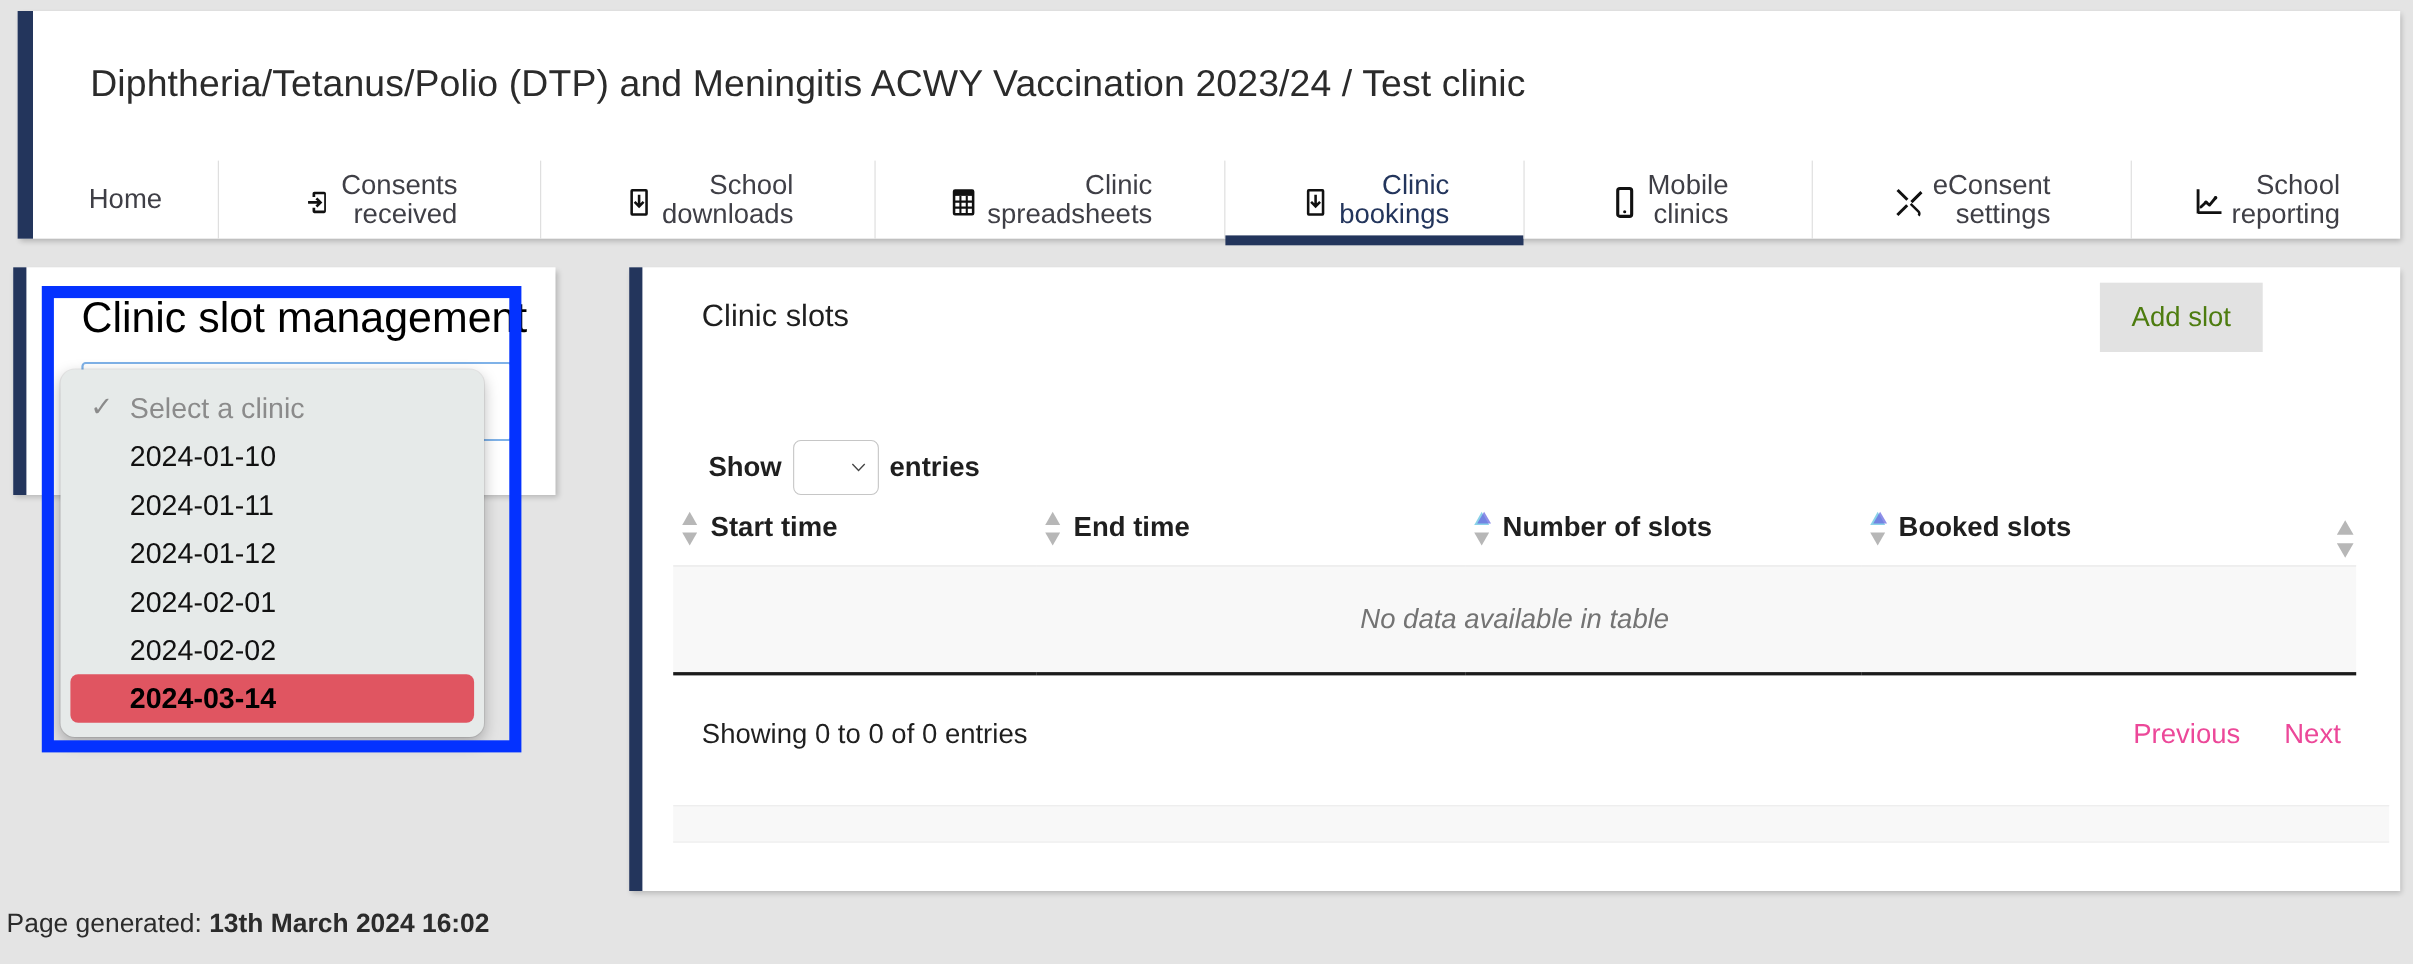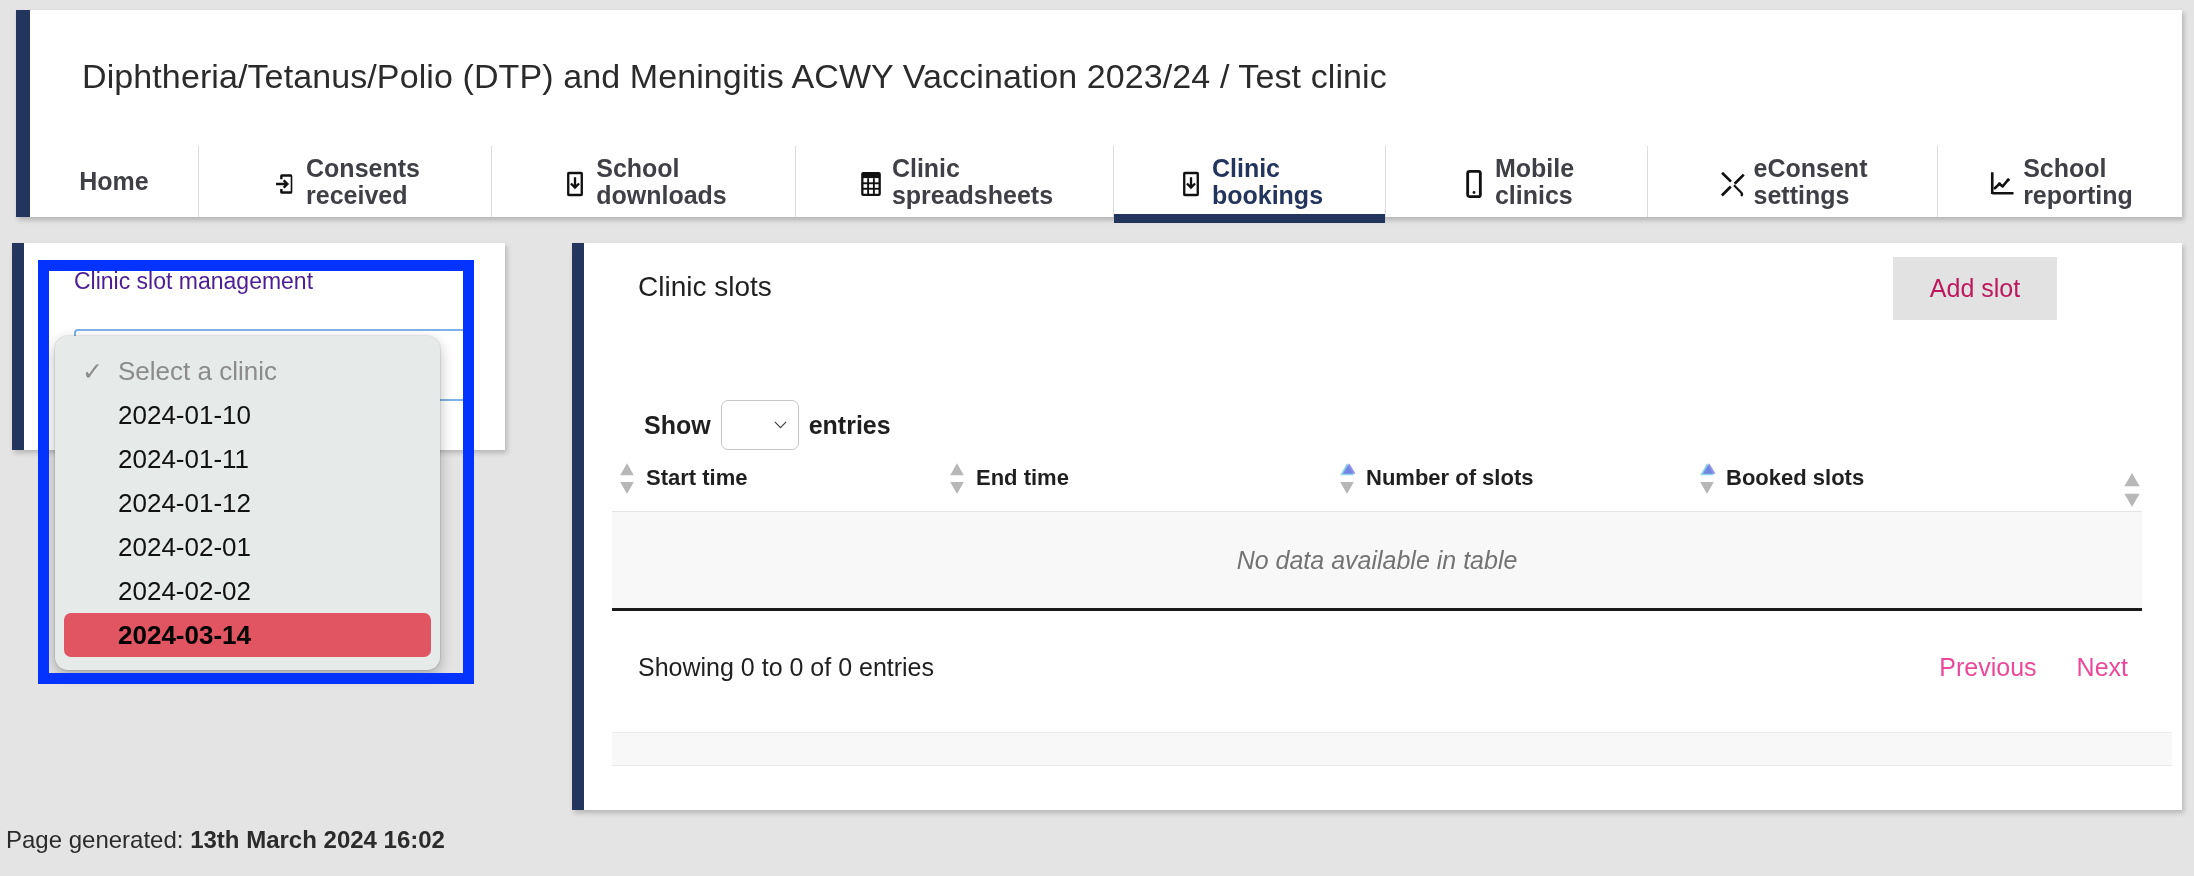--- a/index.html
+++ b/index.html
@@ -63,23 +63,22 @@
     color: #3f3f46;
     font-size: 25px;
     line-height: 1.08;
     cursor: pointer;
     border-left: 1px solid #dcdcdc;
   }
   .nav-tab:first-child { border-left: none; }
 
   .nav-tab .tab-label {
     display: block;
-    text-align: left;
+    text-align: right;
     white-space: pre-line;
-    font-weight: bold;
   }
 
   .nav-tab .tab-icon {
     flex: none;
     width: 30px;
     height: 34px;
     display: flex;
     align-items: center;
     justify-content: center;
     align-self: center;
@@ -116,22 +115,22 @@
     height: 207px;
     background: #ffffff;
     border-left: 12px solid #23355c;
     box-shadow: 2px 3px 5px rgba(0,0,0,0.20);
   }
 
   .left-card-title {
     position: absolute;
     left: 50px;
     top: 25px;
-    font-size: 23px;
-    color: #4c1d95;
+    font-size: 39px;
+    color: #000000;
     white-space: nowrap;
   }
 
   .clinic-select {
     position: absolute;
     left: 50px;
     top: 86px;
     width: 392px;
     height: 72px;
     background: #ffffff;
@@ -211,24 +210,24 @@
     left: 54px;
     top: 28px;
     font-size: 28px;
     color: #1f1f1f;
   }
 
   .add-slot-btn {
     position: absolute;
     right: 125px;
     top: 14px;
-    width: 164px;
+    width: 148px;
     height: 63px;
     background: #e2e2e2;
-    color: #be185d;
+    color: #4d7c0f;
     border: none;
     border-radius: 0px;
     font-size: 25px;
     font-family: "Liberation Sans", sans-serif;
     cursor: default;
   }
 
   .show-entries {
     position: absolute;
     left: 60px;
@@ -261,21 +260,21 @@
   
   .slots-table {
     position: absolute;
     left: 28px;
     top: 210px;
     width: 1530px;
     border-collapse: collapse;
     table-layout: fixed;
   }
   .slots-table th {
-    font-size: 22px;
+    font-size: 25px;
     font-weight: 700;
     color: #1f1f1f;
     text-align: left;
     padding: 12px 0 20px 34px;
     position: relative;
     cursor: pointer;
     white-space: nowrap;
   }
   .sort-arrows {
     position: absolute;

